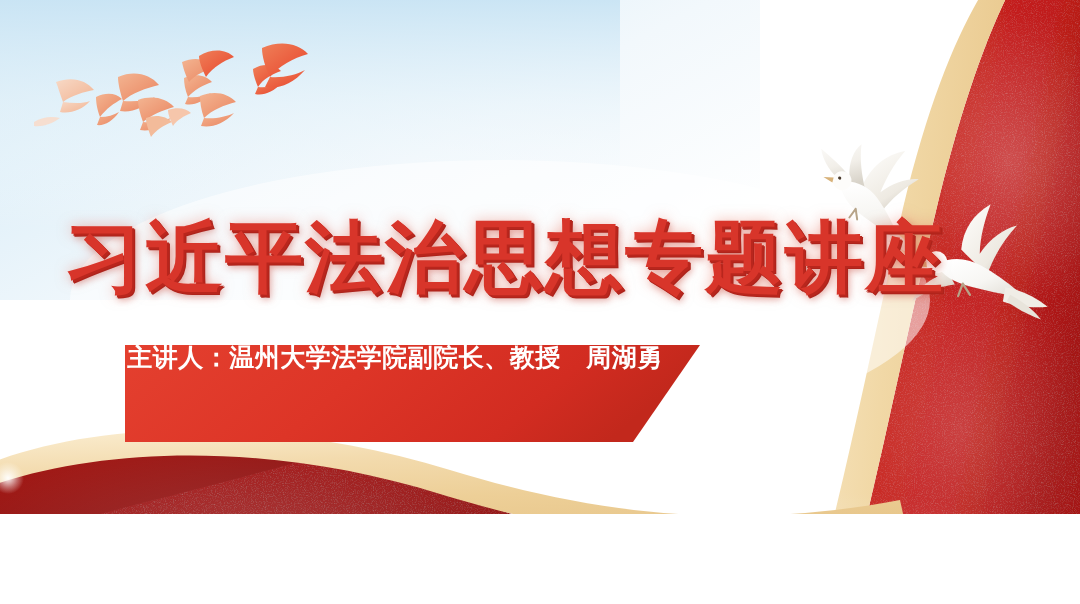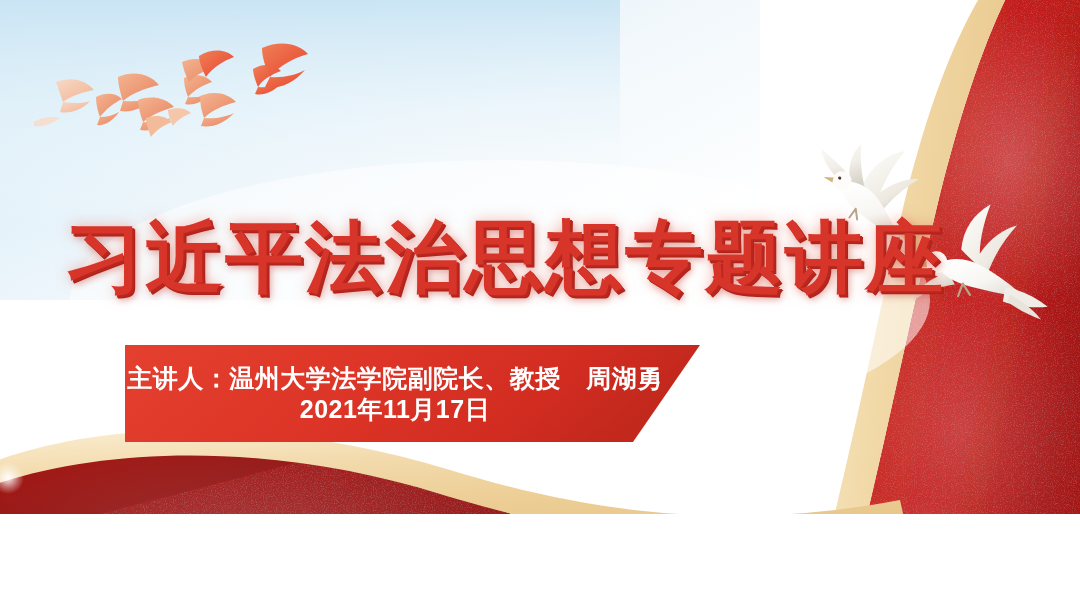--- a/index.html
+++ b/index.html
@@ -71,21 +71,21 @@
   }
   #subtitle-text-wrap {
     position: absolute;
     left: 0;
     top: 0;
     width: 540px;
     height: 97px;
     display: flex;
     flex-direction: column;
     align-items: center;
-    justify-content: center;
+    justify-content: space-between;
     gap: 6px;
     z-index: 2;
   }
   #presenter-line {
     font-family: "Liberation Sans", "DejaVu Sans", sans-serif;
     font-size: 25px;
     font-weight: bold;
     color: #ffffff;
     letter-spacing: 0.5px;
     white-space: nowrap;
@@ -318,21 +318,20 @@
           <stop offset="0" stop-color="#e4402f"></stop>
           <stop offset="0.45" stop-color="#dd3527"></stop>
           <stop offset="0.80" stop-color="#d22c21"></stop>
           <stop offset="1" stop-color="#c2281c"></stop>
         </linearGradient>
       </defs>
       <path d="M 0 0 L 575 0 L 508 97 L 0 97 Z" fill="url(#bannerGrad)"></path>
     </svg>
     <div id="subtitle-text-wrap">
       <div id="presenter-line">主讲人：温州大学法学院副院长、教授　周湖勇</div>
-      <div id="date-line">2021年11月17日</div>
     </div>
   </div>
 
   <svg class="doves-svg" viewBox="0 0 1080 604" xmlns="http://www.w3.org/2000/svg">
     <defs>
       <linearGradient id="doveBody" x1="0.2" y1="0" x2="0.8" y2="1">
         <stop offset="0" stop-color="#ffffff"></stop>
         <stop offset="0.55" stop-color="#f7f6f3"></stop>
         <stop offset="1" stop-color="#e2ded6"></stop>
       </linearGradient>

